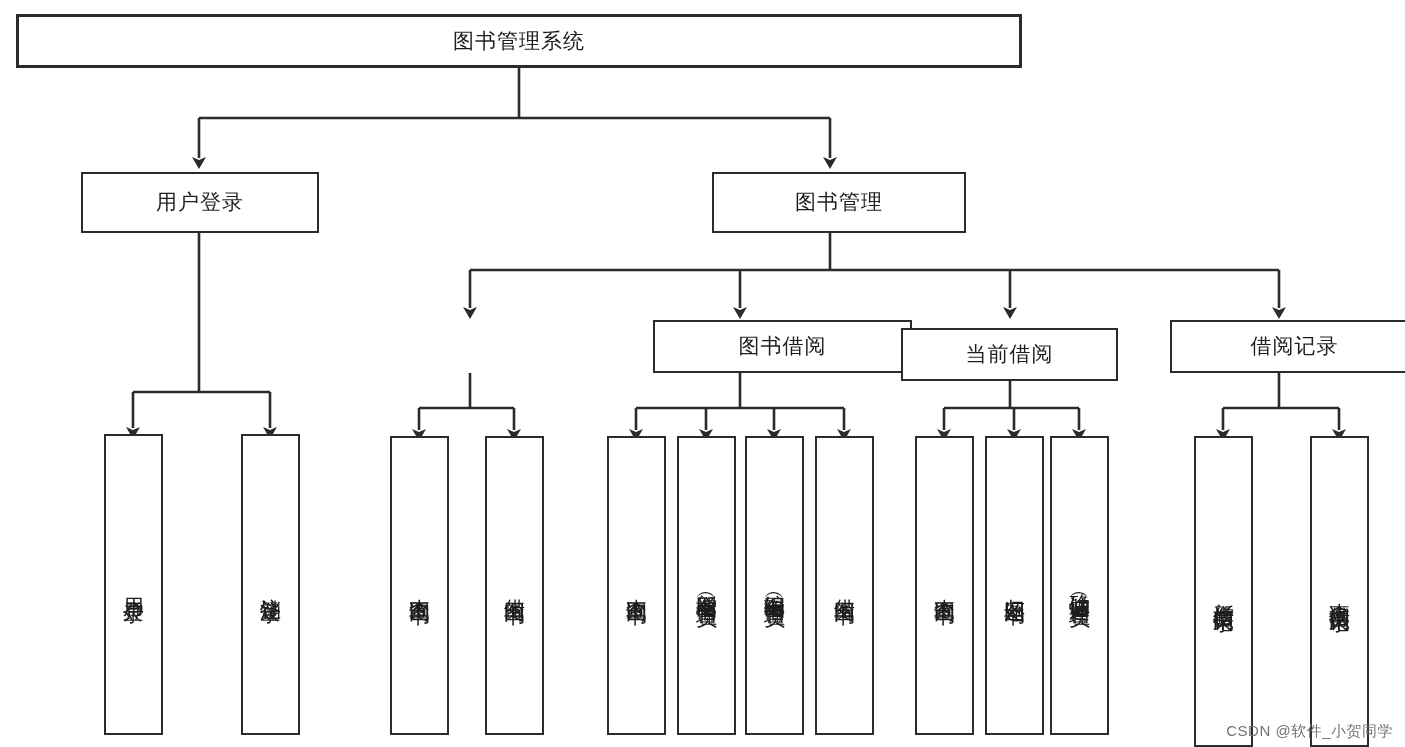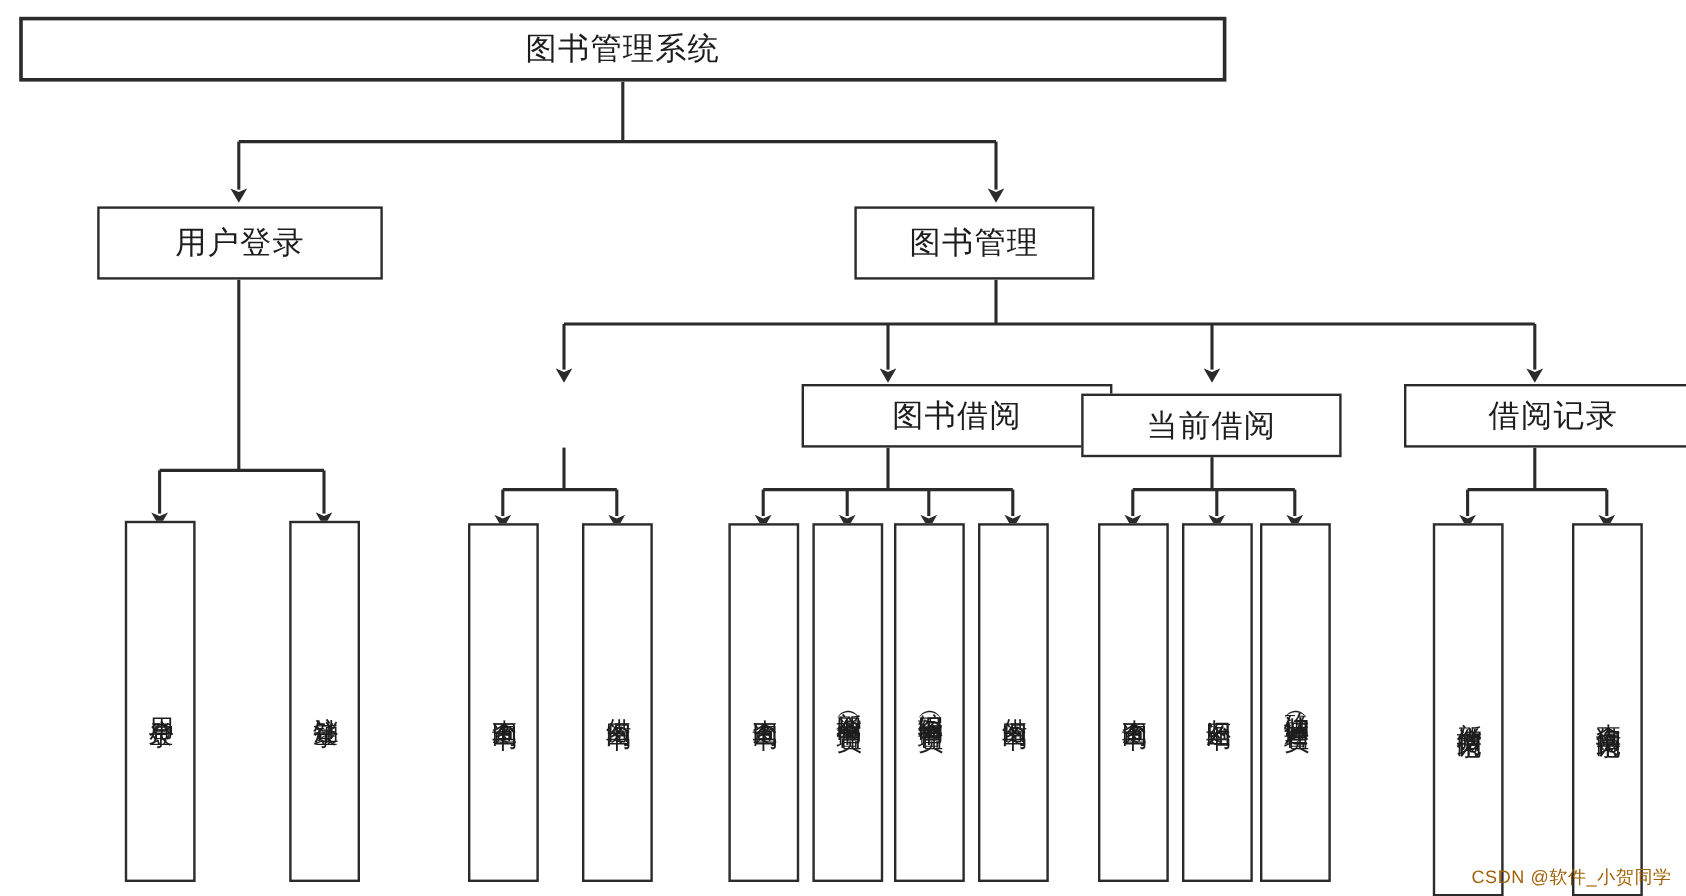--- a/index.html
+++ b/index.html
@@ -4,27 +4,27 @@
 <style>
   html,body{margin:0;padding:0;background:#ffffff;}
   body{width:1405px;height:747px;overflow:hidden;
        font-family:"Liberation Sans","DejaVu Sans",sans-serif;}
   #canvas{position:relative;width:1405px;height:747px;background:#fff;}
   svg.wires{position:absolute;left:0;top:0;width:1405px;height:747px;}
   .node{position:absolute;box-sizing:border-box;background:#ffffff;
         border:2px solid #2b2b2b;display:flex;align-items:center;
         justify-content:center;color:#1d1d1d;}
   .node.root{border-width:3px;}
-  .node .lbl{font-size:26px;line-height:1.15;letter-spacing:1px;white-space:nowrap;}
+  .node .lbl{font-size:21px;line-height:1.15;letter-spacing:1px;white-space:nowrap;}
   .node.leaf{border-width:2px;}
   .node.leaf .lbl{font-size:21px;letter-spacing:2px;
         writing-mode:vertical-rl;text-orientation:upright;
         line-height:1.05;white-space:nowrap;}
   .watermark{position:absolute;right:12px;bottom:6px;font-size:15px;
-        color:#a16207;letter-spacing:0.5px;white-space:nowrap;}
+        color:#737373;letter-spacing:0.5px;white-space:nowrap;}
 </style>
 </head>
 <body>
 
 <div id="canvas">
 
   <svg class="wires" viewBox="0 0 1405 747" xmlns="http://www.w3.org/2000/svg">
     <defs>
       <marker id="ah" markerWidth="12" markerHeight="14" refX="1" refY="7" orient="auto" markerUnits="userSpaceOnUse">
         <path d="M0,0 L12,7 L0,14 L3,7 Z" fill="#2b2b2b"></path>
@@ -74,25 +74,25 @@
     </g>
   </svg>
 
   <div class="node root" style="left:16px;top:14px;width:1006px;height:54px;">
     <span class="lbl">图书管理系统</span>
   </div>
 
   <div class="node" style="left:81px;top:172px;width:238px;height:61px;">
     <span class="lbl">用户登录</span>
   </div>
-  <div class="node" style="left:712px;top:172px;width:200px;height:61px;">
+  <div class="node" style="left:712px;top:172px;width:254px;height:61px;">
     <span class="lbl">图书管理</span>
   </div>
 
-  <div class="node" style="left:668px;top:320px;width:259px;height:53px;">
+  <div class="node" style="left:653px;top:320px;width:259px;height:53px;">
     <span class="lbl">图书借阅</span>
   </div>
   <div class="node" style="left:901px;top:328px;width:217px;height:53px;">
     <span class="lbl">当前借阅</span>
   </div>
   <div class="node" style="left:1170px;top:320px;width:249px;height:53px;">
     <span class="lbl">借阅记录</span>
   </div>
 
   <div class="node leaf" style="left:104px;top:434px;width:59px;height:301px;">

